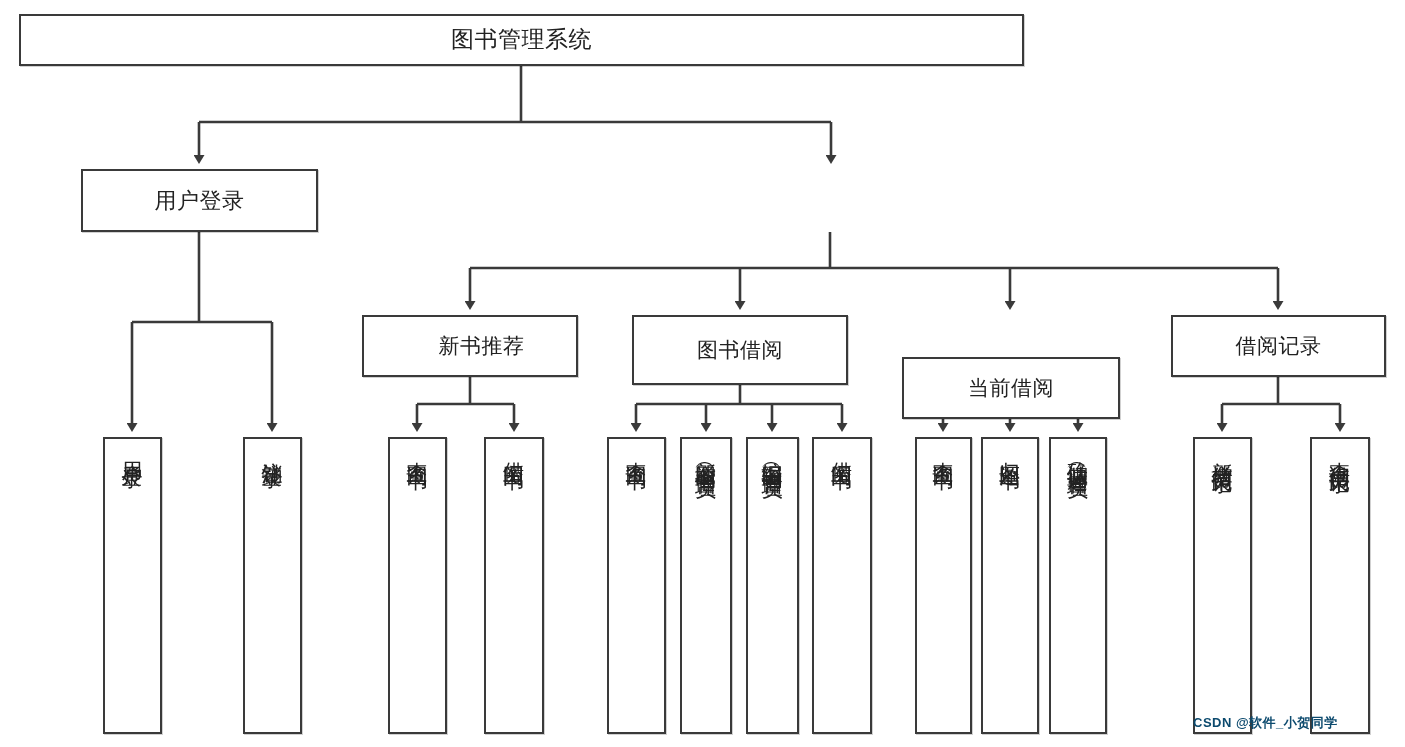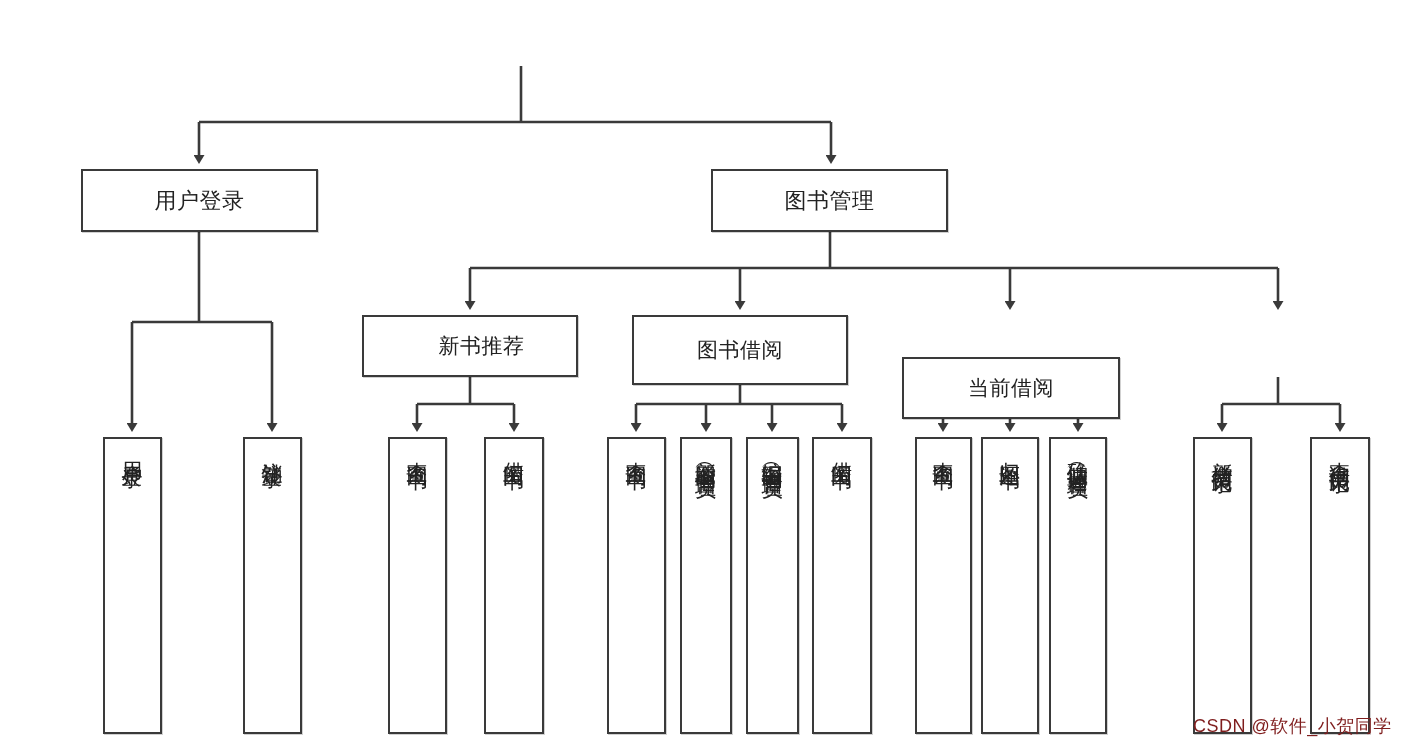--- a/index.html
+++ b/index.html
@@ -54,25 +54,26 @@
     letter-spacing: 2.5px;
     line-height: 1.0;
     white-space: nowrap;
   }
   .n-root .label { font-size: 23px; }
   .n-l2 .label  { font-size: 22px; }
   .n-l3 .label  { font-size: 21px; }
   .n-leaf .label { font-size: 21px; }
   .watermark {
     position: absolute;
-    color: #7f1d1d;
-    font-size: 18px;
+    color: #0c4a6e;
+    font-size: 13px;
     letter-spacing: 0.5px;
     white-space: nowrap;
     user-select: none;
+    font-weight: bold;
   }
 </style>
 </head>
 <body>
 
 <div id="canvas">
 
   <svg id="wires" viewBox="0 0 1405 747" xmlns="http://www.w3.org/2000/svg">
     <defs>
       <marker id="arrow" markerWidth="9" markerHeight="11" refX="1" refY="5.5" orient="auto" markerUnits="userSpaceOnUse">
@@ -116,36 +117,39 @@
       <path d="M1010,404 L1010,424" marker-end="url(#arrow)"></path>
       <path d="M1078,404 L1078,424" marker-end="url(#arrow)"></path>
 
       <path d="M1278,377 L1278,404"></path>
       <path d="M1222,404 L1340,404"></path>
       <path d="M1222,404 L1222,424" marker-end="url(#arrow)"></path>
       <path d="M1340,404 L1340,424" marker-end="url(#arrow)"></path>
     </g>
   </svg>
 
+  <div class="node horiz n-root" style="left:19px; top:14px; width:1005px; height:52px;">
+    <span class="label">图书管理系统</span>
+  </div>
 
   <div class="node horiz n-l2" style="left:81px; top:169px; width:237px; height:63px;">
     <span class="label">用户登录</span>
-  </div>
-  <div class="node horiz n-l2" style="left:711px; top:169px; width:237px; height:63px;">
-    <span class="label">图书管理</span>
   </div>
 
   <div class="node horiz n-l3" style="left:362px; top:315px; width:216px; height:62px;padding-left:23px;">
     <span class="label">新书推荐</span>
   </div>
   <div class="node horiz n-l3" style="left:632px; top:315px; width:216px; height:70px;">
     <span class="label">图书借阅</span>
   </div>
   <div class="node horiz n-l3" style="left:902px; top:315px; width:218px; height:62px;margin-top:42px;">
     <span class="label">当前借阅</span>
+  </div>
+  <div class="node horiz n-l3" style="left:1171px; top:315px; width:215px; height:62px;">
+    <span class="label">借阅记录</span>
   </div>
 
   <div class="node vert n-leaf" style="left:103px; top:437px; width:59px; height:297px;">
     <span class="label">用户登录</span>
   </div>
   <div class="node vert n-leaf" style="left:243px; top:437px; width:59px; height:297px;">
     <span class="label">注销登录</span>
   </div>
   <div class="node vert n-leaf" style="left:388px; top:437px; width:59px; height:297px;">
     <span class="label">查询图书</span>

